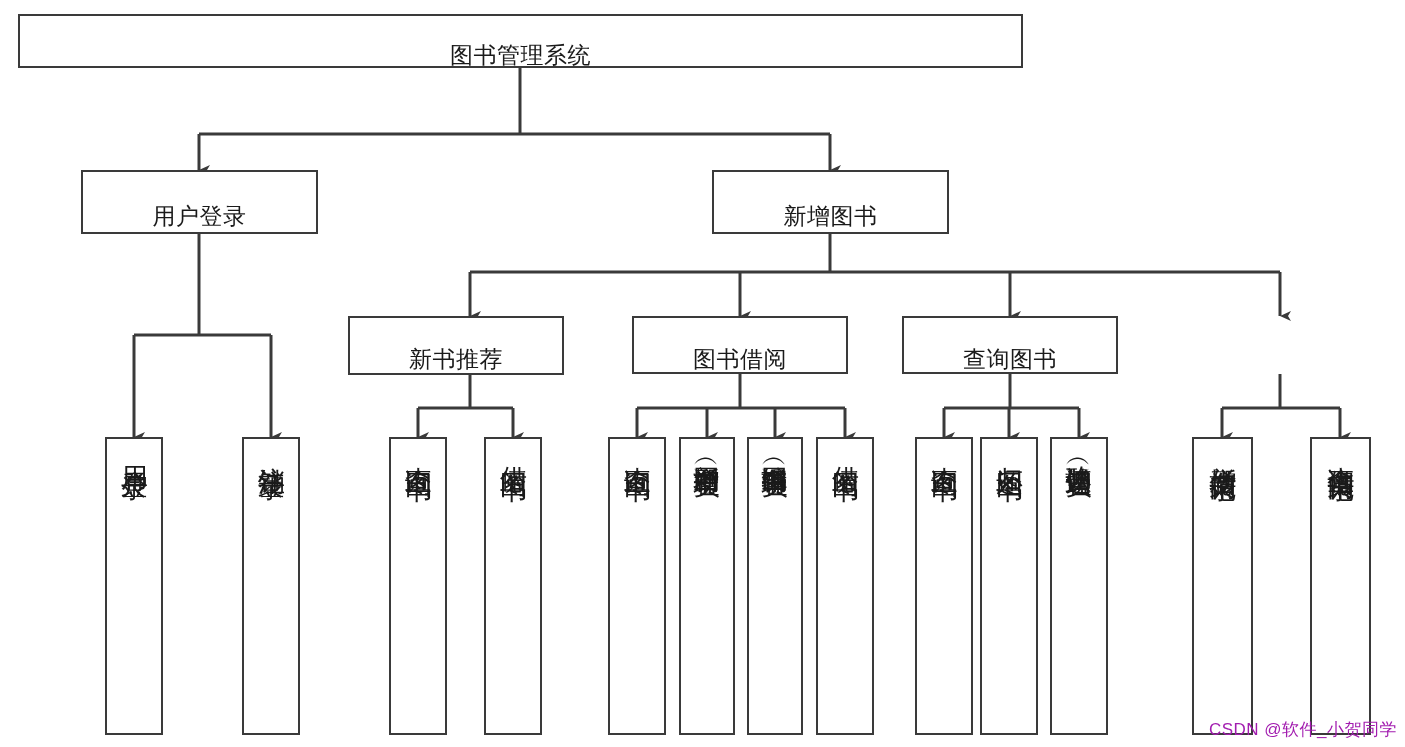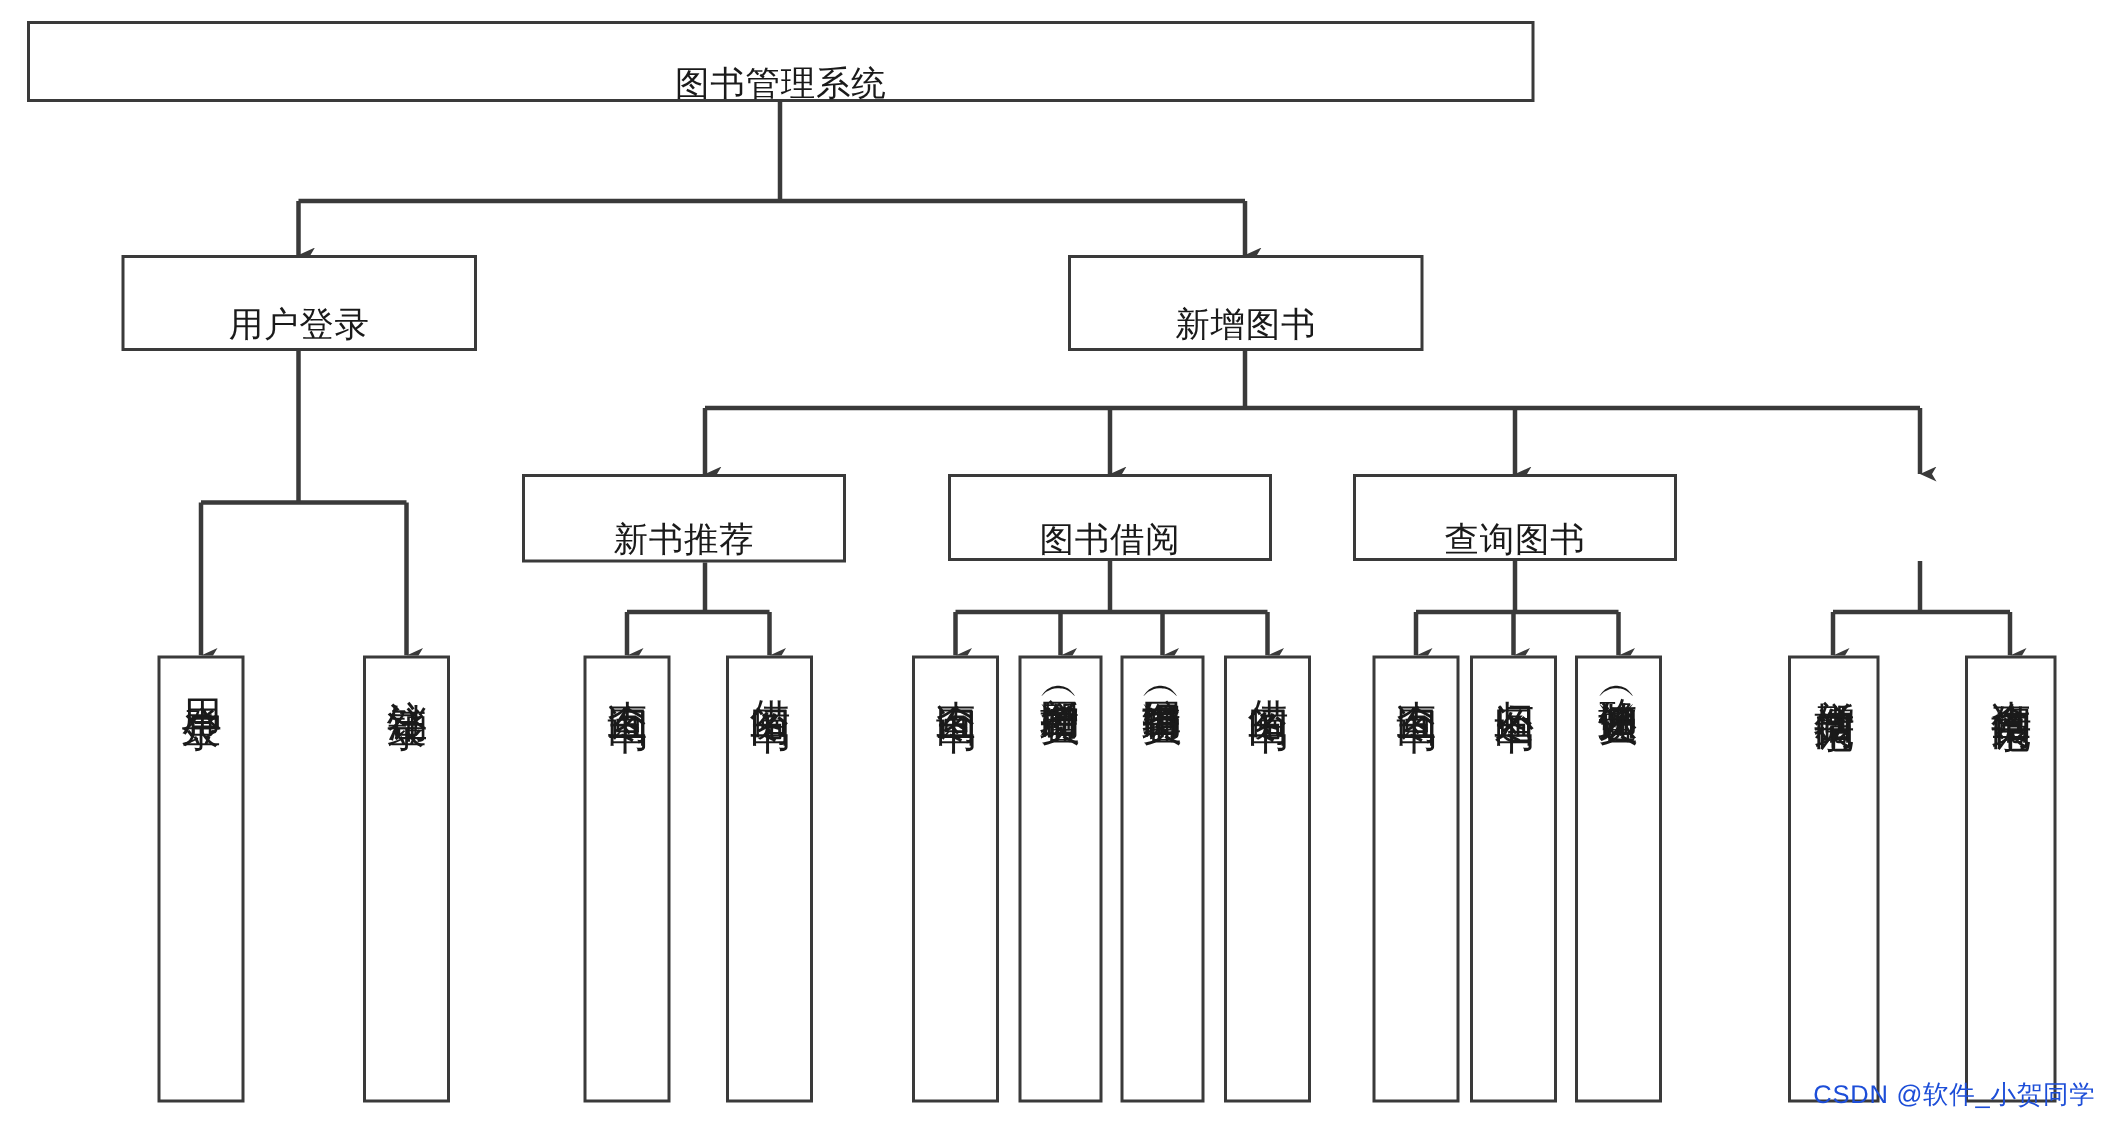--- a/index.html
+++ b/index.html
@@ -65,21 +65,21 @@
   }
   .node.vert.mid-text .node-label {
     font-size: 27px;
     letter-spacing: 2px;
   }
   #watermark {
     position: absolute;
     right: 8px;
     bottom: 6px;
     font-size: 17px;
-    color: #1d4ed8;
+    color: #a21caf;
     z-index: 9;
     letter-spacing: 0.5px;
     white-space: nowrap;
     pointer-events: none;
   }
 </style>
 </head>
 <body>
 
 <div id="diagram-root">

